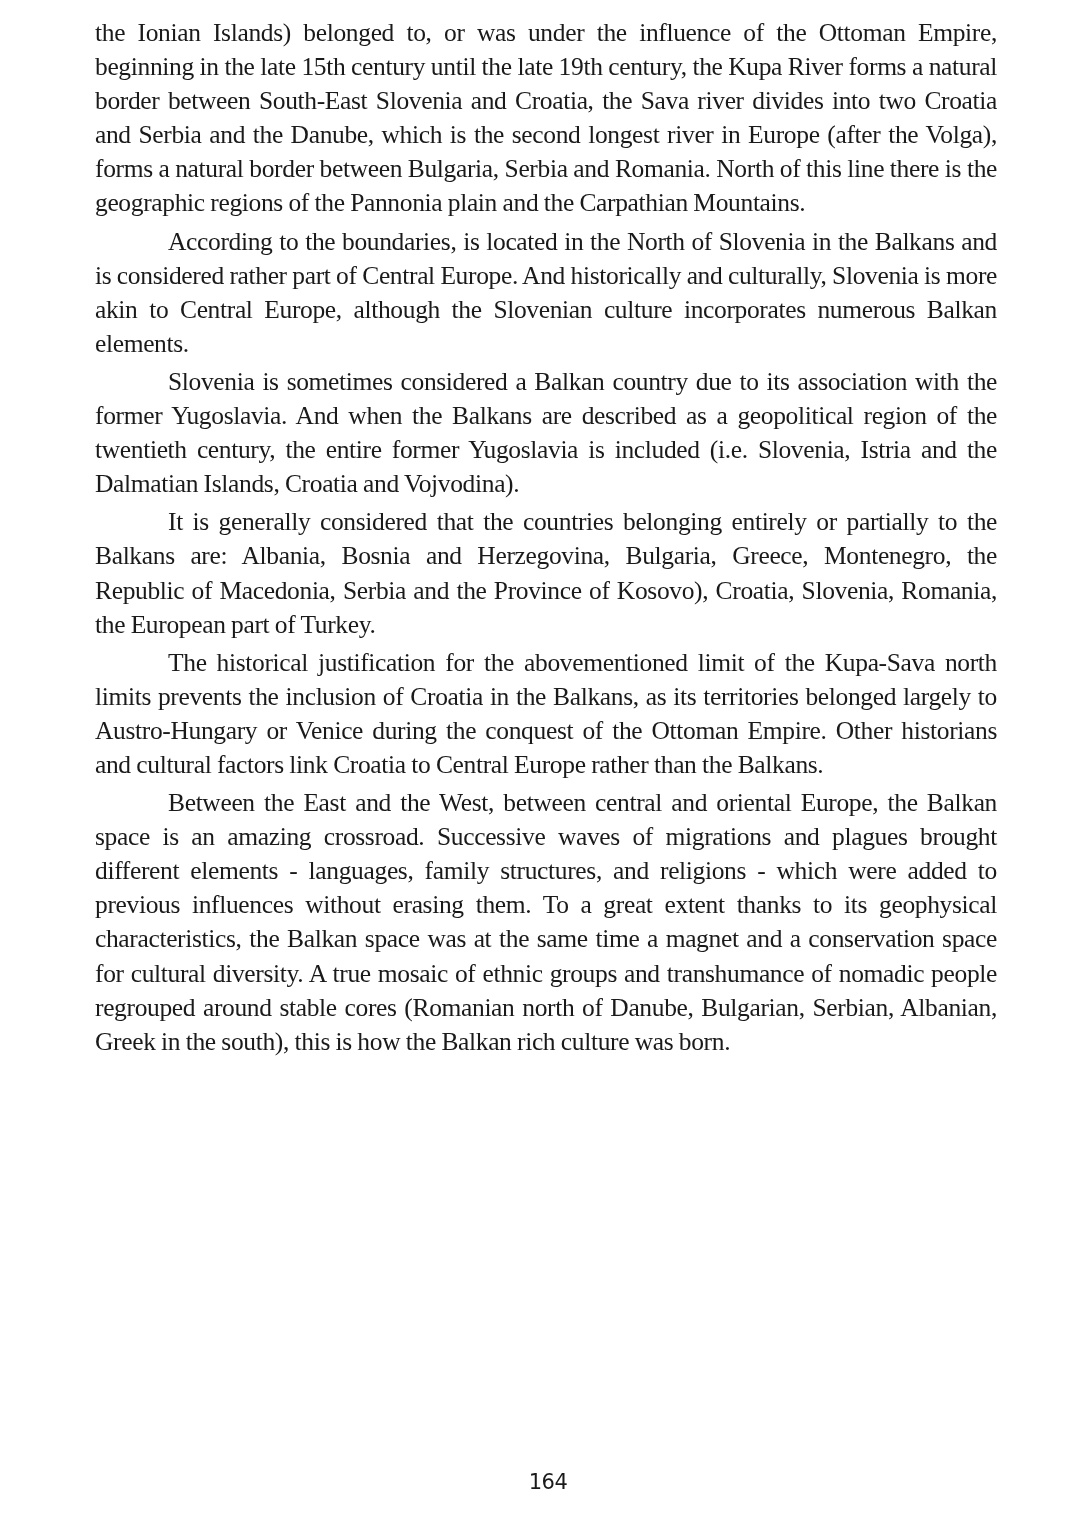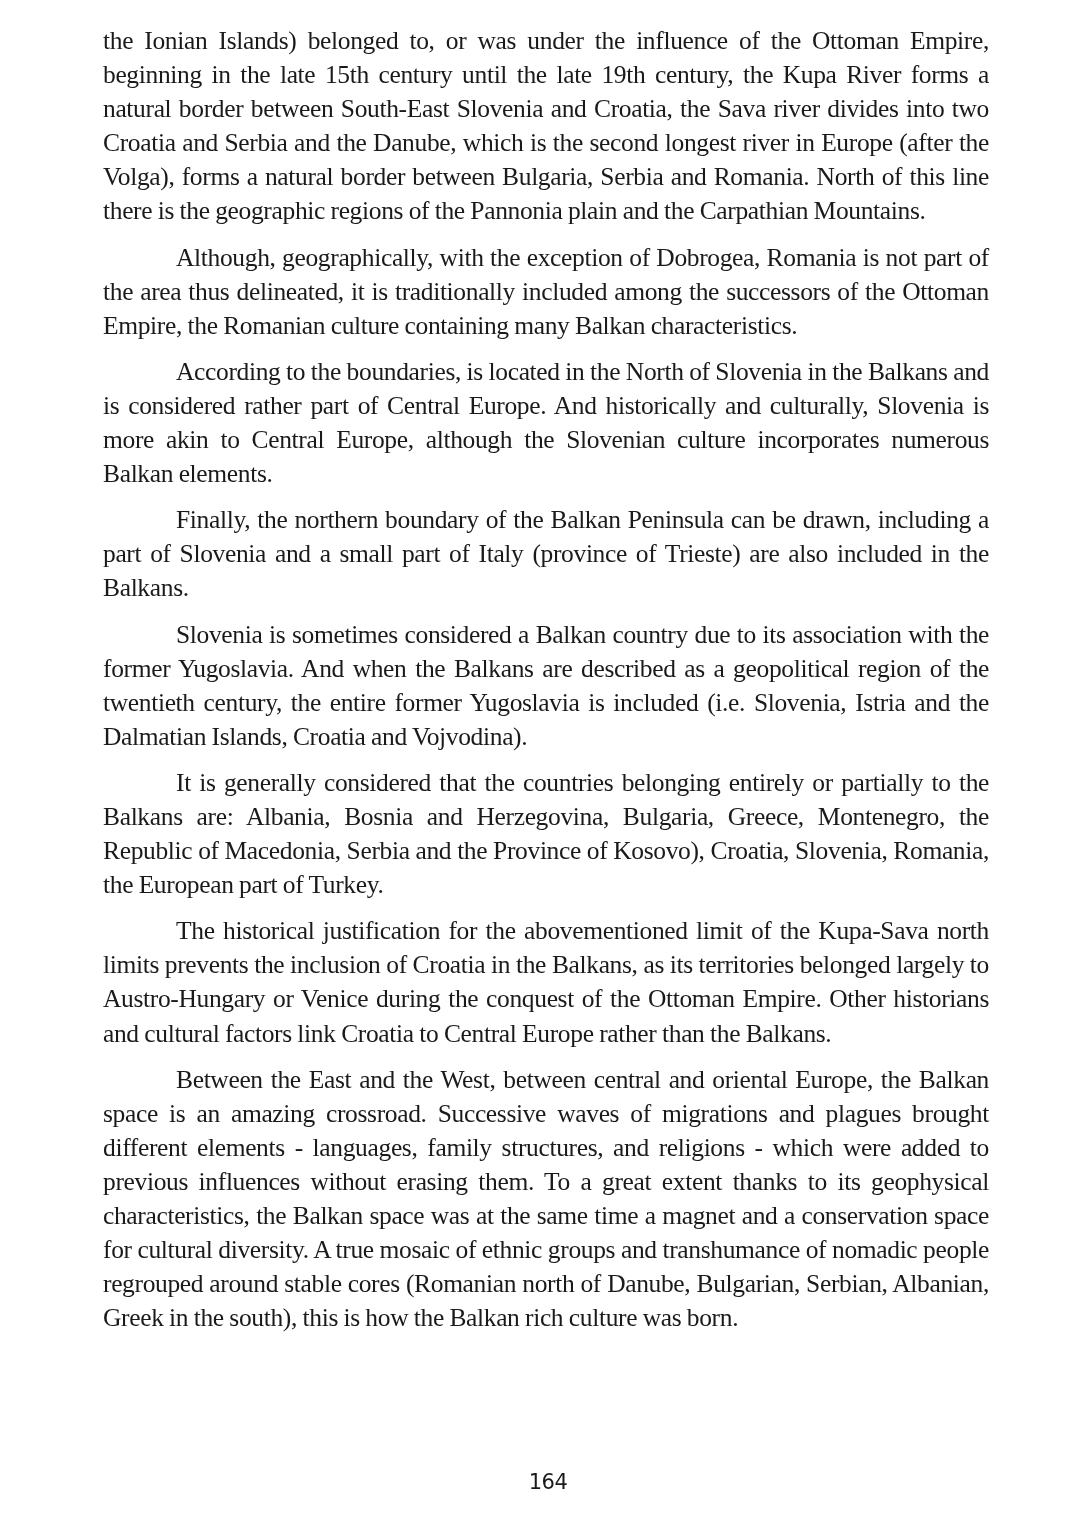--- a/index.html
+++ b/index.html
@@ -20,21 +20,21 @@
       width: 910px;
       color: #1a1a1a;
       font-family: "Liberation Serif", "DejaVu Serif", serif;
       font-size: 25.5px;
       line-height: 34.1px;
       text-align: justify;
       letter-spacing: -0.35px;
       word-spacing: -0.5px;
     }
     .page p {
-      margin: 12px;
+      margin: 4px;
       padding: 0;
       text-indent: 73px;
     }
     .page p.continued {
       text-indent: 0;
     }
     .page-number {
       position: absolute;
       left: 0;
       width: 1096px;
@@ -44,22 +44,20 @@
       font-size: 21px;
       color: #1a1a1a;
       letter-spacing: -0.5px;
     }
   </style>
 </head>
 <body>
 
 <div class="page">
   <p class="continued">the Ionian Islands) belonged to, or was under the influence of the Ottoman Empire, beginning in the late 15th century until the late 19th century, the Kupa River forms a natural border between South-East Slovenia and Croatia, the Sava river divides into two  Croatia and Serbia and the Danube, which is the second longest river in Europe (after the Volga), forms a natural border between Bulgaria, Serbia and Romania. North of this line there is the geographic regions of the Pannonia plain and the Carpathian Mountains.</p>
-  <p>Although, geographically, with the exception of Dobrogea, Romania is not part of the area thus delineated, it is traditionally included among the successors of the Ottoman Empire, the Romanian culture containing many Balkan characteristics.</p>
   <p>According to the boundaries, is located in the North of Slovenia in the Balkans and is considered rather part of Central Europe. And historically and culturally, Slovenia is more akin to Central Europe, although the Slovenian culture incorporates numerous Balkan elements.</p>
-  <p>Finally, the northern boundary of the Balkan Peninsula can be drawn, including a part of Slovenia and a small part of Italy (province of Trieste) are also included in the Balkans.</p>
   <p>Slovenia is sometimes considered a Balkan country due to its association with the former Yugoslavia. And when the Balkans are described as a geopolitical region of the twentieth century, the entire former Yugoslavia is included (i.e. Slovenia, Istria and the Dalmatian Islands, Croatia and Vojvodina).</p>
   <p>It is generally considered that the countries belonging entirely or partially to the Balkans are: Albania, Bosnia and  Herzegovina, Bulgaria, Greece, Montenegro, the Republic of Macedonia, Serbia and the Province of Kosovo), Croatia, Slovenia, Romania, the European part of Turkey.</p>
   <p>The historical justification for the abovementioned limit of the Kupa-Sava north limits prevents the inclusion of Croatia in the Balkans, as its territories belonged largely to Austro-Hungary or Venice during the conquest of the Ottoman Empire. Other historians and cultural factors link Croatia to Central Europe rather than the Balkans.</p>
   <p>Between the East and the West, between central and oriental Europe, the Balkan space is an amazing crossroad. Successive waves of migrations and plagues brought different elements - languages, family structures, and religions - which were added to previous influences without erasing them. To a great extent thanks to its geophysical characteristics, the Balkan space was at the same time a magnet and a conservation space for cultural diversity. A true mosaic of ethnic groups and transhumance of nomadic people regrouped around stable cores (Romanian north of Danube, Bulgarian, Serbian, Albanian, Greek in the south), this is how the Balkan rich culture was born.</p>
 </div>
 
 <div class="page-number">164</div>
 
 </body></html>

